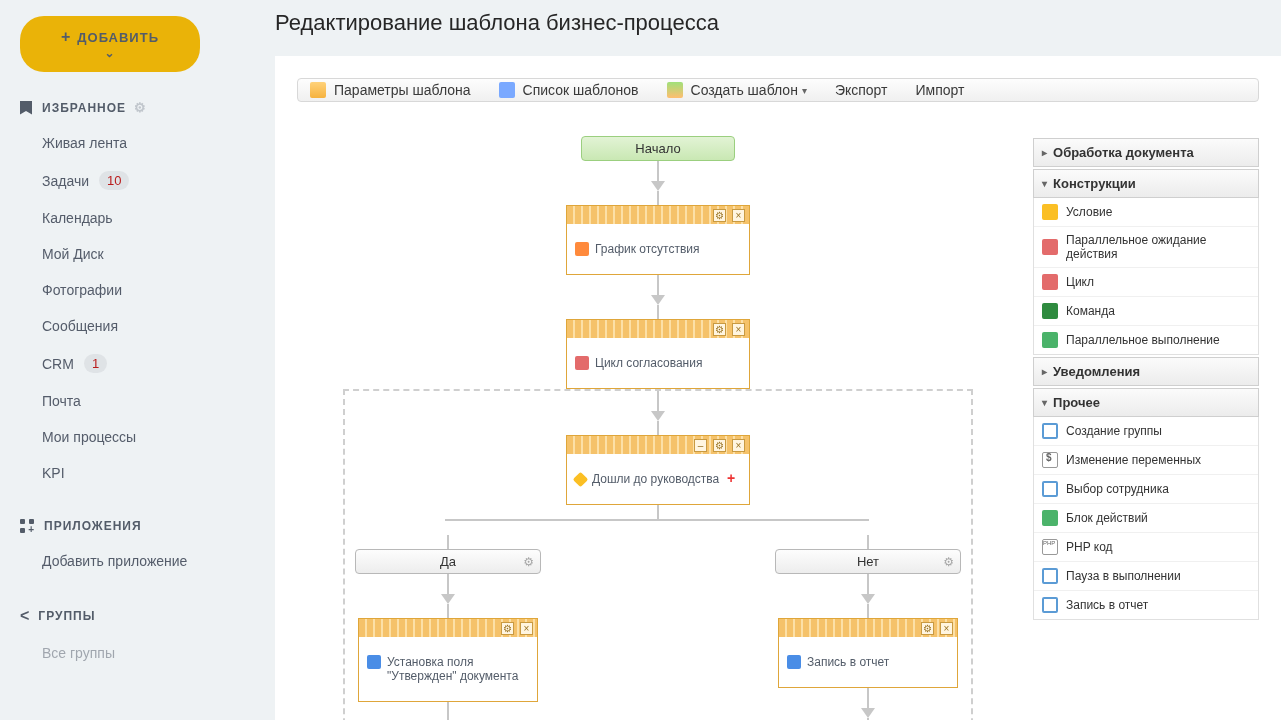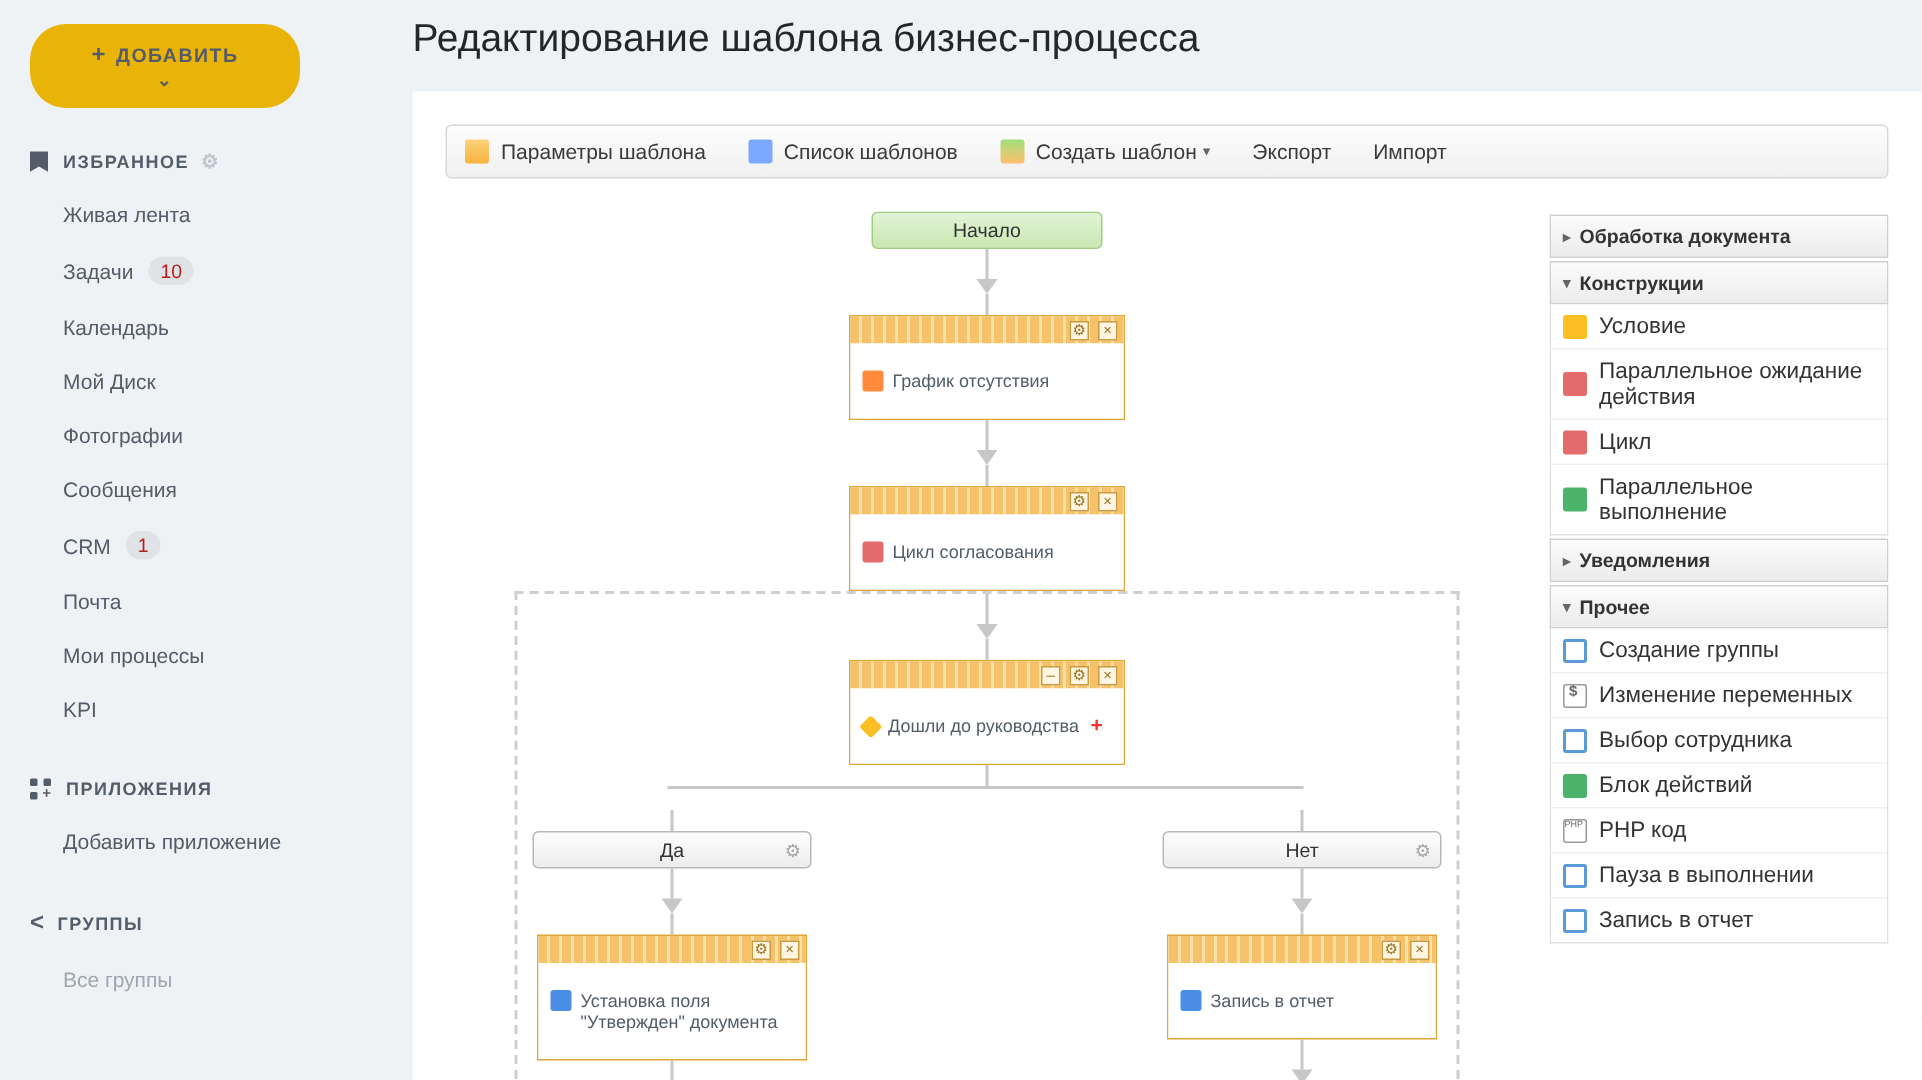--- a/index.html
+++ b/index.html
@@ -7,23 +7,23 @@
 .app { display: flex; height: 100%; }
 .sidebar { width: 245px; padding: 16px 20px; background: #eef2f4; }
 .add-btn { background: #eab308; color: #535c69; font-weight: bold; font-size: 13px; letter-spacing: 1px; border: none; border-radius: 24px; padding: 12px 16px; width: 180px; display: flex; align-items: center; justify-content: space-between; cursor: pointer; flex-direction: column; }
 .add-btn .plus { font-size: 16px; margin-right: 6px; }
 .add-btn .chev { font-size: 12px; }
 .section-hd { display: flex; align-items: center; margin-top: 28px; margin-bottom: 10px; color: #535c69; font-size: 12px; font-weight: bold; letter-spacing: 1px; }
 .section-hd .gear { margin-left: 8px; color: #c0c6cc; font-size: 13px; }
 .nav-item { display: flex; align-items: center; padding: 10px 4px 10px 22px; color: #545c6a; cursor: pointer; font-size: 14px; }
 .badge { margin-left: 10px; background: #dfe3e6; color: #b91c1c; font-size: 13px; border-radius: 10px; padding: 2px 8px; }
 .main { flex: 1; padding: 10px 0 0 30px; display: flex; flex-direction: column; }
-.page-title { font-size: 26px; font-weight: 300; color: #262626; margin-bottom: 20px; }
+.page-title { font-size: 22px; font-weight: 300; color: #262626; margin-bottom: 20px; }
 .workarea { background: #fff; flex: 1; display: flex; overflow: hidden; position: relative; }
-.toolbar { position: absolute; top: 22px; left: 22px; right: 22px; background: linear-gradient(#fdfdfd,#f0f0f0); border: 1px solid #d8d8d8; border-radius: 4px; height: 36px; display: flex; align-items: center; padding: 0 12px; font-size: 14px; color: #3a3a3a; z-index: 3; }
+.toolbar { position: absolute; top: 22px; left: 22px; right: 22px; background: linear-gradient(#fdfdfd,#f0f0f0); border: 1px solid #d8d8d8; border-radius: 4px; height: 24px; display: flex; align-items: center; padding: 0 12px; font-size: 14px; color: #3a3a3a; z-index: 3; }
 .toolbar-item { display: flex; align-items: center; margin-right: 28px; cursor: pointer; }
 .toolbar-item .tico { width: 16px; height: 16px; margin-right: 8px; display: inline-block; }
 .tico-params { background: linear-gradient(#ffd27a,#f6b23e); border-radius: 2px; }
 .tico-list { background: #7aa9ff; border-radius: 2px; }
 .tico-create { background: linear-gradient(#a0e07a,#ffbe6f); border-radius: 2px; }
 .toolbar-item .caret { margin-left: 4px; font-size: 10px; color: #666; }
 .canvas { position: absolute; top: 80px; left: 22px; right: 262px; bottom: 0; overflow: hidden; }
 .start-node { width: 154px; margin: 0 auto; background: linear-gradient(#e2f3d5,#c9e8b3); border: 1px solid #9bcf7f; border-radius: 4px; text-align: center; padding: 4px 0; font-size: 13px; color: #333; }
 .vline { width: 2px; background: #c7c7c7; margin: 0 auto; }
 .arrow-down { width: 0; height: 0; border-left: 7px solid transparent; border-right: 7px solid transparent; border-top: 10px solid #c7c7c7; margin: 0 auto; }
@@ -41,21 +41,21 @@
 .split-line { position: relative; height: 16px; }
 .split-line::before { content: ""; position: absolute; left: 100px; right: 102px; top: 0; height: 2px; background: #c7c7c7; }
 .split-cols { display: flex; justify-content: space-between; padding: 0 10px; gap: 11px; }
 .col { width: 186px; display: flex; flex-direction: column; align-items: center; }
 .branch-node { width: 186px; border: 1px solid #b8b8b8; border-radius: 4px; background: linear-gradient(#fdfdfd,#ededed); display: flex; align-items: center; justify-content: center; padding: 4px 8px; font-size: 13px; color: #333; position: relative; }
 .branch-node .gear-s { position: absolute; right: 6px; color: #a7a7a7; font-size: 12px; }
 .right-panel { position: absolute; top: 80px; right: 22px; width: 226px; bottom: 0; overflow: hidden; }
 .acc-hd { background: linear-gradient(#fbfbfb,#ececec); border: 1px solid #cfcfcf; padding: 6px 8px; font-size: 13px; font-weight: bold; color: #333; display: flex; align-items: center; margin-top: 2px; }
 .acc-hd .tri { font-size: 10px; margin-right: 6px; color: #666; }
 .acc-body { border: 1px solid #e0e0e0; border-top: none; background: #fff; }
-.acc-item { display: flex; align-items: center; padding: 6px 8px; font-size: 15px; color: #333; border-bottom: 1px solid #f0f0f0; cursor: pointer; }
+.acc-item { display: flex; align-items: center; padding: 6px 8px; font-size: 12px; color: #333; border-bottom: 1px solid #f0f0f0; cursor: pointer; }
 .acc-item:last-child { border-bottom: none; }
 .acc-item .aico { width: 16px; height: 16px; margin-right: 8px; flex-shrink: 0; border-radius: 2px; }
 .aico.c-yellow { background: #fbbf24; }
 .aico.c-red { background: #e36b6b; }
 .aico.c-green { background: #4bb36a; }
 .aico.c-dgreen { background: #2f8b3f; }
 .aico.c-box { border: 2px solid #5b9bd5; background: #fff; }
 .aico.c-var { border: 1px solid #999; background: #fff; position: relative; }
 .aico.c-var::after { content: "$"; position: absolute; left: 3px; top: -1px; font-size: 10px; color: #666; font-weight: bold; }
 .aico.c-php { border: 1px solid #999; background: #fff; }
@@ -287,20 +287,24 @@
             </div>
           <div class="acc-item">
               <span class="aico c-red"></span>
               <span>Параллельное ожидание действия</span>
             </div>
           <div class="acc-item">
               <span class="aico c-red"></span>
               <span>Цикл</span>
             </div>
           <div class="acc-item">
+              <span class="aico c-dgreen"></span>
+              <span>Команда</span>
+            </div>
+          <div class="acc-item">
               <span class="aico c-green"></span>
               <span>Параллельное выполнение</span>
             </div>
         </div>
         <div class="acc-hd">
             <span class="tri">▸</span>
             <span>Уведомления</span>
           </div>
         <div class="acc-hd">
             <span class="tri">▾</span>

